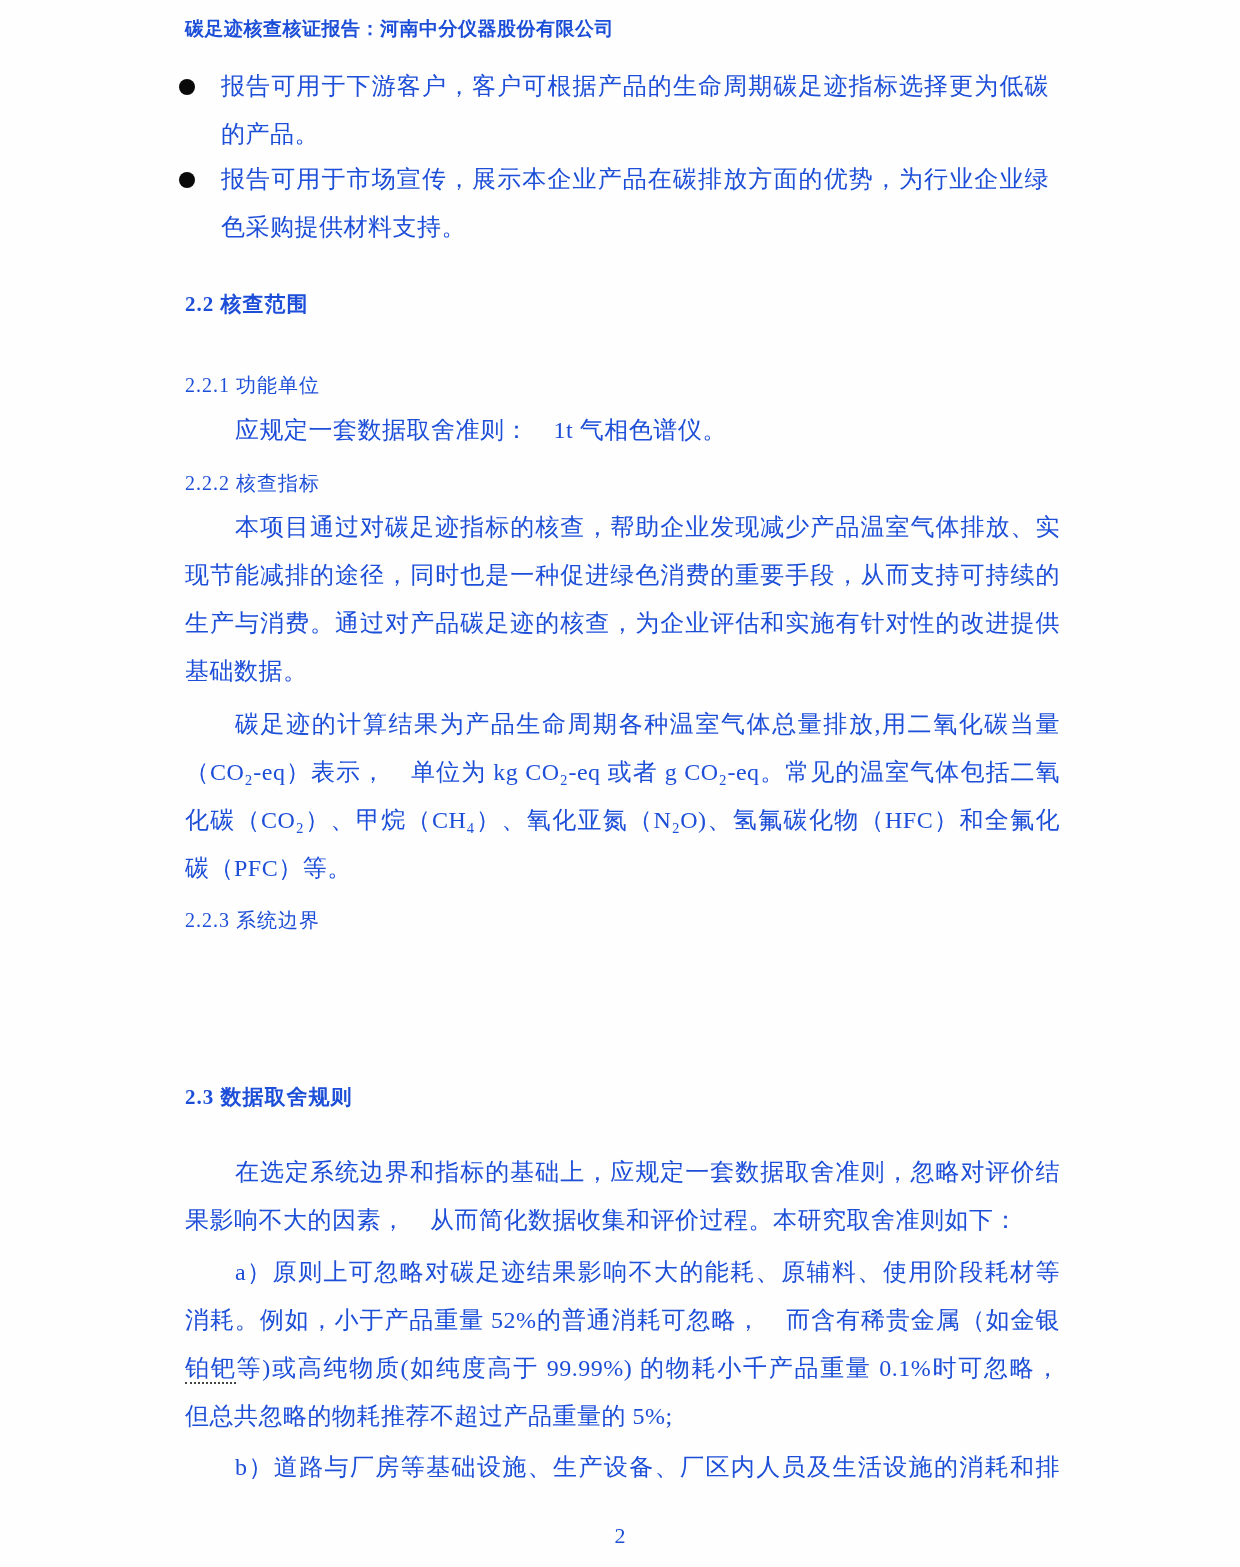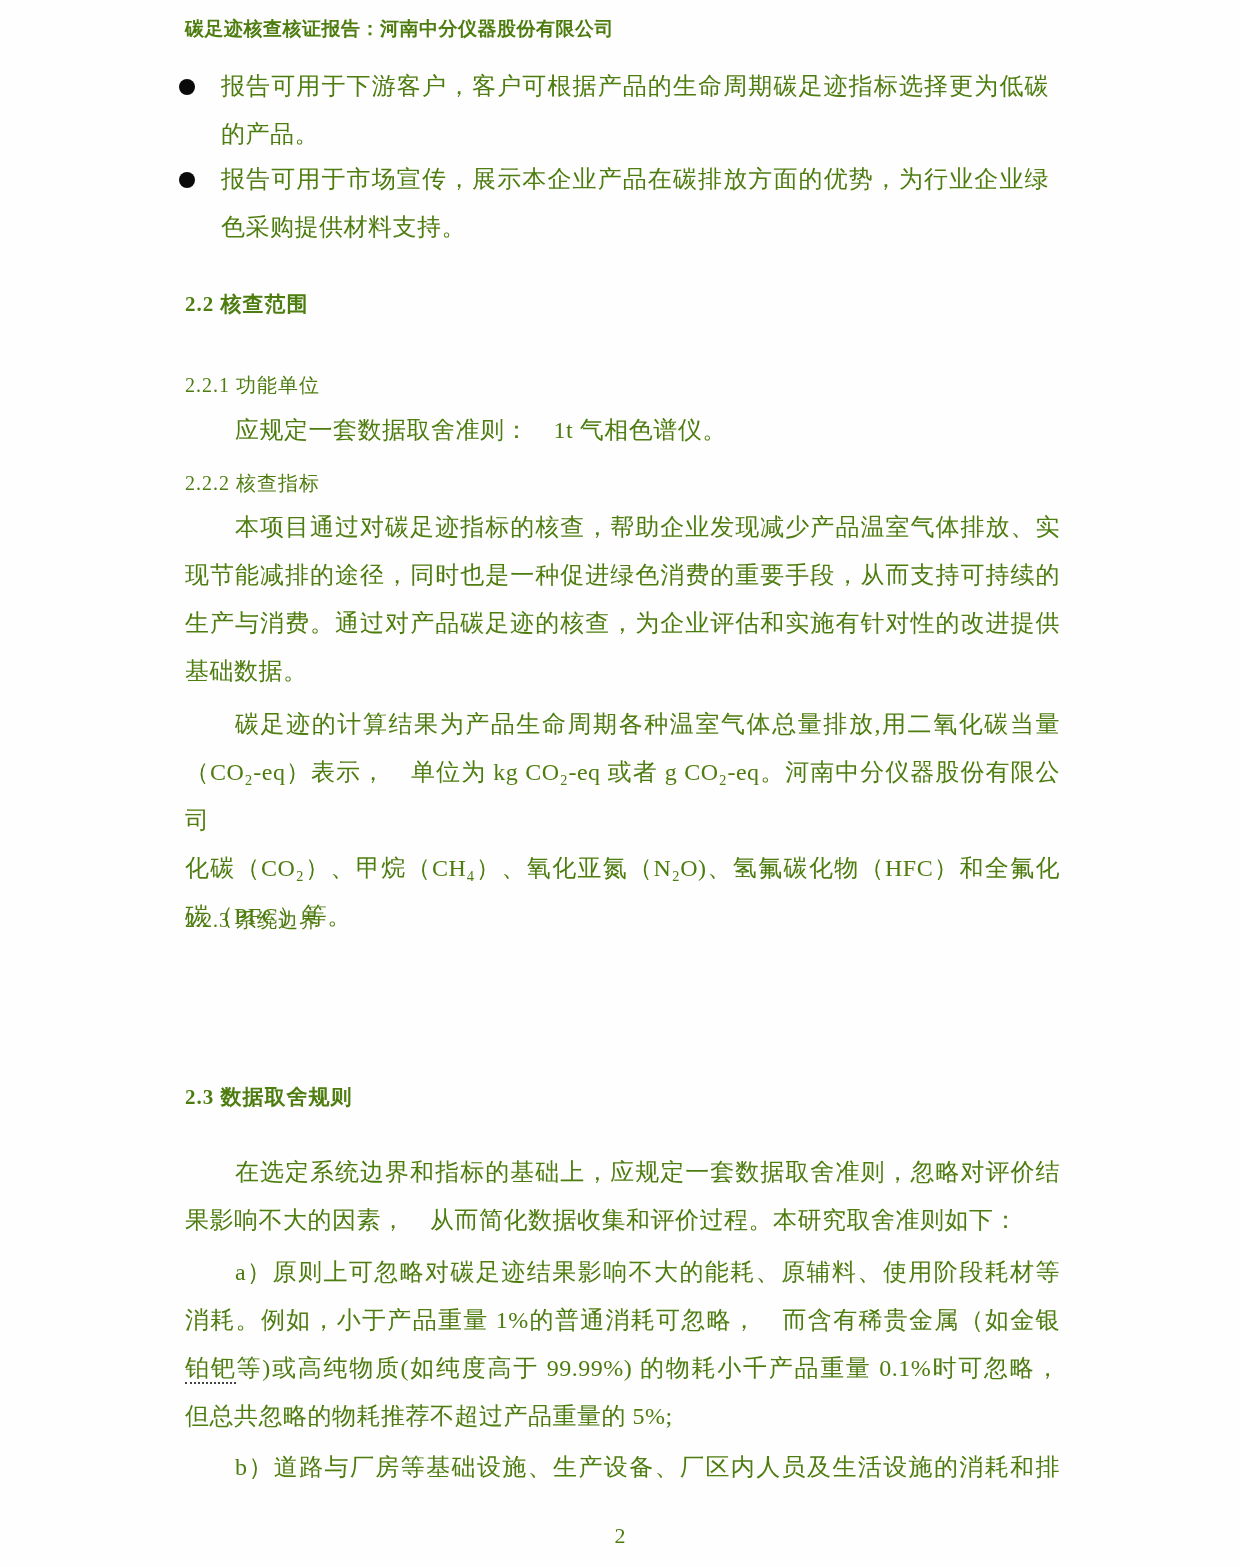--- a/index.html
+++ b/index.html
@@ -2,21 +2,21 @@
 <html><head>
 <meta charset="utf-8">
 <style>
   html, body { margin: 0; padding: 0; background: #ffffff; }
   .page {
     position: relative;
     width: 1240px;
     height: 1567px;
     background: #fefefe;
     font-family: "Liberation Serif", "DejaVu Serif", serif;
-    color: #4d7c0f;
+    color: #1d4ed8;
     overflow: hidden;
   }
   .doc-header {
     position: absolute;
     left: 185px;
     top: 16px;
     font-family: "Liberation Sans", "DejaVu Sans", sans-serif;
     font-weight: 600;
     font-size: 19px;
     letter-spacing: 0.5px;
@@ -113,38 +113,38 @@
 
   <div class="block" style="top:503px">
     <div class="ln ind j">本项目通过对碳足迹指标的核查，帮助企业发现减少产品温室气体排放、实</div>
     <div class="ln j">现节能减排的途径，同时也是一种促进绿色消费的重要手段，从而支持可持续的</div>
     <div class="ln j">生产与消费。通过对产品碳足迹的核查，为企业评估和实施有针对性的改进提供</div>
     <div class="ln">基础数据。</div>
   </div>
 
   <div class="block" style="top:700px">
     <div class="ln ind j">碳足迹的计算结果为产品生命周期各种温室气体总量排放,用二氧化碳当量</div>
-    <div class="ln j">（CO₂-eq）表示，　单位为 kg CO₂-eq 或者 g CO₂-eq。河南中分仪器股份有限公司</div>
+    <div class="ln j">（CO₂-eq）表示，　单位为 kg CO₂-eq 或者 g CO₂-eq。常见的温室气体包括二氧</div>
     <div class="ln j">化碳（CO₂）、甲烷（CH₄）、氧化亚氮（N₂O)、氢氟碳化物（HFC）和全氟化</div>
     <div class="ln">碳（PFC）等。</div>
   </div>
 
   <div class="heading h-reg" style="top:896px">2.2.3 系统边界</div>
 
 
   <div class="heading h-bold" style="top:1073px">2.3 数据取舍规则</div>
 
   <div class="block" style="top:1148px">
     <div class="ln ind j">在选定系统边界和指标的基础上，应规定一套数据取舍准则，忽略对评价结</div>
     <div class="ln">果影响不大的因素，　从而简化数据收集和评价过程。本研究取舍准则如下：</div>
   </div>
 
   <div class="block" style="top:1248px">
     <div class="ln ind j">a）原则上可忽略对碳足迹结果影响不大的能耗、原辅料、使用阶段耗材等</div>
-    <div class="ln j">消耗。例如，小于产品重量 1%的普通消耗可忽略，　而含有稀贵金属（如金银</div>
+    <div class="ln j">消耗。例如，小于产品重量 52%的普通消耗可忽略，　而含有稀贵金属（如金银</div>
     <div class="ln j"><span class="u-dotted">铂钯</span><span>等)或高纯物质(如纯度高于 99.99%) 的物耗小千产品重量 0.1%时可忽略，</span></div>
     <div class="ln">但总共忽略的物耗推荐不超过产品重量的 5%;</div>
   </div>
 
   <div class="block" style="top:1443px">
     <div class="ln ind j">b）道路与厂房等基础设施、生产设备、厂区内人员及生活设施的消耗和排</div>
   </div>
 
   <div class="pagenum">2</div>
 

